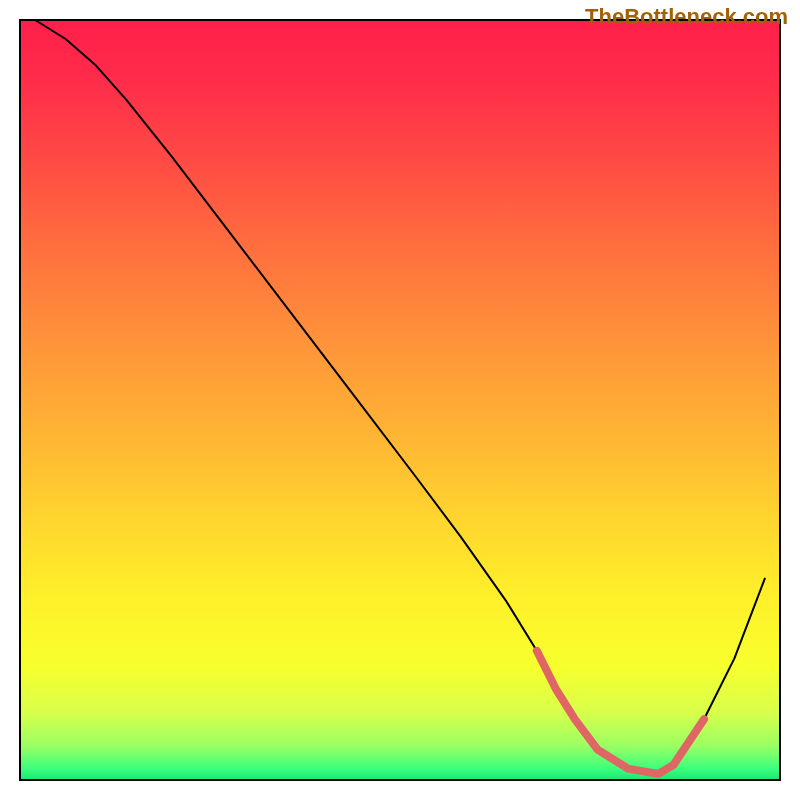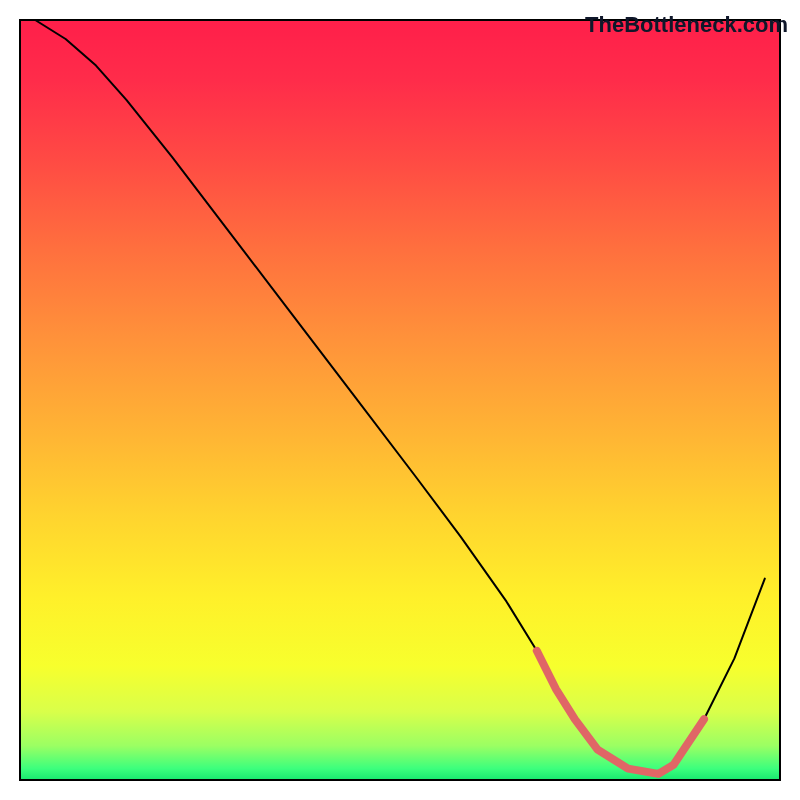--- a/index.html
+++ b/index.html
@@ -10,25 +10,25 @@
     background: #ffffff;
     font-family: Arial, Helvetica, sans-serif;
   }
   .container {
     position: relative;
     width: 800px;
     height: 800px;
   }
   .watermark {
     position: absolute;
-    top: 12px;
+    top: 4px;
     right: 12px;
     font-size: 22px;
     font-weight: bold;
-    color: #0f172a;
+    color: #a16207;
     z-index: 5;
   }
   svg.chart {
     position: absolute;
     top: 0;
     left: 0;
   }
 </style>
 </head>
 <body>

